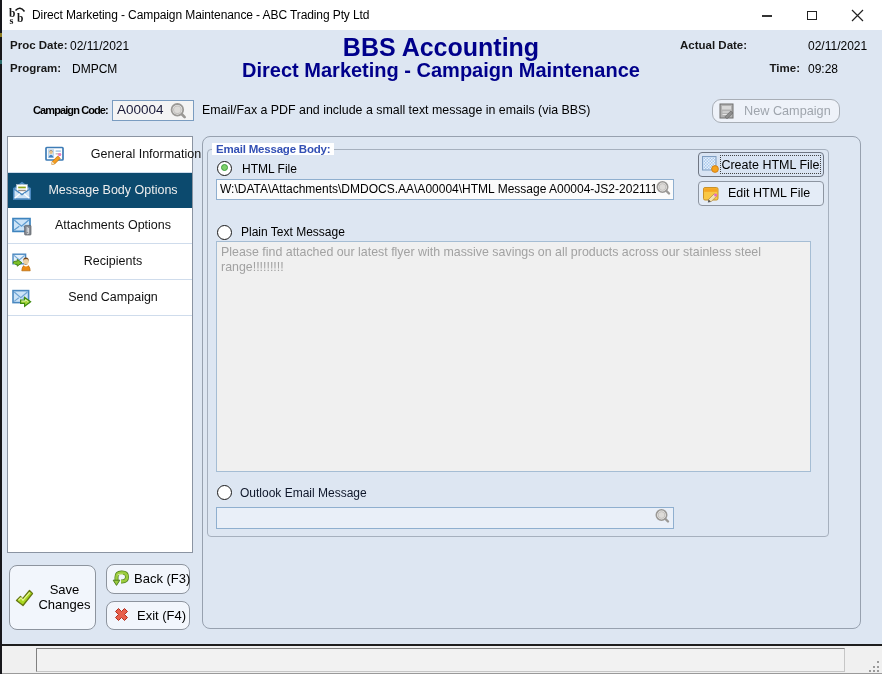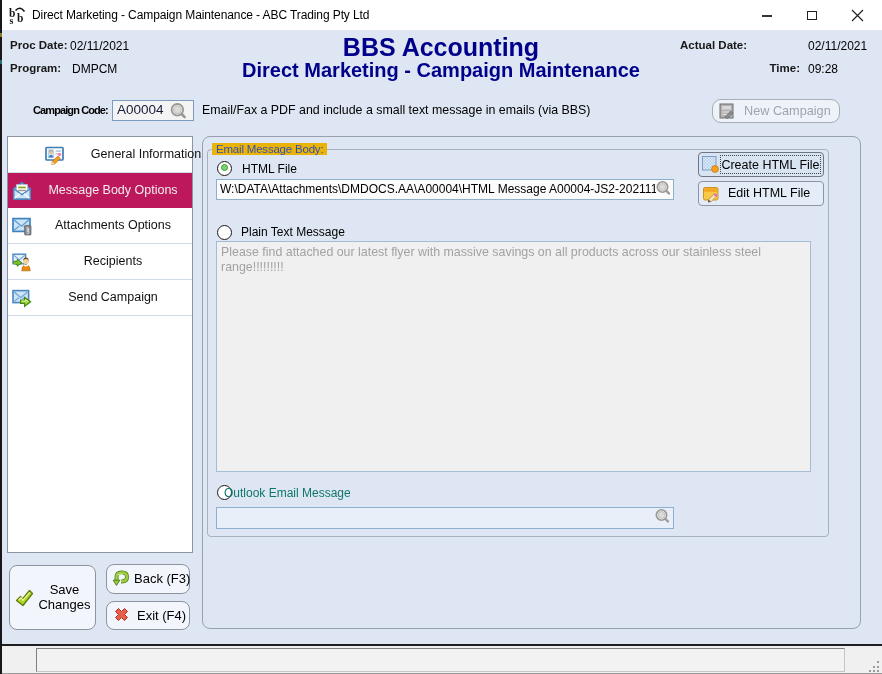--- a/index.html
+++ b/index.html
@@ -9,26 +9,26 @@
 .b { font-weight:bold;text-align:right; }
 .titlebar { left:0; top:0; width:882px; height:30px; background:#ffffff; }
 .title-text { left:32px; top:0; height:38px; line-height:31px; font-size:12px; color:#000; letter-spacing:-0.1px; }
 .navy { color:#00008b; }
 .hdr-label { font-size:11.5px; font-weight:bold; color:#181818; }
 .hdr-val { font-size:12px; color:#000; }
 .sidebar { left:7px; top:136px; width:186px; height:417px; background:#fff; border:1px solid #8b94a2; }
 .nav-item { position:absolute; left:0; width:184px; height:35px; }
 .nav-sep { position:absolute; left:0; width:184px; height:1px; background:#cfdcec; }
 .nav-text { position:absolute; left:26px; width:158px; text-align:center; font-size:12.5px; line-height:35px; color:#111; }
-.nav-sel { background:#be185d; }
+.nav-sel { background:#0c4a6e; }
 .nav-sel .nav-text { color:#eeeeee; }
 .nav-ico { position:absolute; left:4px; top:8px; width:20px; height:20px; }
 .container { left:202px; top:136px; width:659px; height:493px; border:1px solid #97a1af; border-radius:8px; }
 .groupbox { left:207px; top:149px; width:622px; height:388px; border:1px solid #a6b0be; border-radius:4px; }
-.legend { left:212px; top:143px; background:#eab308; padding:0 4px; font-size:11.5px; letter-spacing:-0.2px; color:#3350b5; }
+.legend { left:212px; top:143px; background:#ffffff; padding:0 4px; font-size:11.5px; letter-spacing:-0.2px; color:#3350b5;font-weight:bold; }
 .radio { width:15px; height:15px; border-radius:50%; background:#fff; border:1.5px solid #1a1a1a; }
 .radio-dot { position:absolute; left:2.5px; top:2.5px; width:7px; height:7px; border-radius:50%; background:#7ed06a; border:1px solid #3f9f3f; }
 .rlabel { font-size:12px; color:#000; }
 .field { background:#fbfbfb; border:1px solid #8fafcf; }
 .btn { border-radius:4px; font-size:12.5px; color:#000; }
 .bigbtn { border-radius:8px; background:#f2f6fc; border:1px solid #8d949e; font-size:13px; color:#000; }
 .statusbar { left:0; top:646px; width:882px; height:28px; background:#f0f0f0; }
 .dot { position:absolute; width:2px; height:2px; background:#9a9a9a; }
 </style>
 </head>
@@ -183,21 +183,21 @@
 <div class="abs" style="left:720px; top:155px; width:101px; height:19px; border:1px dotted #444; font-size:12.5px; text-align:center; line-height:18px;">Create HTML File</div>
 <div class="abs btn" style="left:698px; top:181px; width:126px; height:25px; background:#e4ecf7; border:1px solid #8d95a1;"></div>
 <div class="abs" style="left:728px; top:181px; width:96px; text-align:left; font-size:12.5px; line-height:25px;">Edit HTML File</div>
 
 <div class="abs radio" style="left:217px; top:225px;"></div>
 <div class="abs rlabel" style="left:241px; top:225px;">Plain Text Message</div>
 <div class="abs" style="left:216px; top:241px; width:595px; height:231px; background:#f0f0f0; border:1px solid #a5bdd4;"></div>
 <div class="abs" style="left:221px; top:245px; width:560px; font-size:12.4px; line-height:15px; color:#a2a2a2;">Please find attached our latest flyer with massive savings on all products across our stainless steel range!!!!!!!!!</div>
 
 <div class="abs radio" style="left:217px; top:485px;"></div>
-<div class="abs" style="left:224px; top:486px; font-size:12px; color:#0f766e;">Outlook Email Message</div>
+<div class="abs" style="left:240px; top:486px; font-size:12px; color:#0f172a;">Outlook Email Message</div>
 <div class="abs" style="left:216px; top:507px; width:458px; height:22px; background:#e9eff8; border:1px solid #8fafcf;"></div>
 <svg class="abs" style="left:654px;top:508px;" width="17" height="17" viewBox="0 0 17 17">
     <circle cx="7.5" cy="7" r="5.2" fill="#f0efee" stroke="#9a9895" stroke-width="1.6"></circle>
     <circle cx="7.5" cy="7" r="3.4" fill="#dddbd8" stroke="#c2c0bd" stroke-width="1"></circle>
     <path d="M11.5 11 L14 13.5" stroke="#9a9895" stroke-width="2.4" stroke-linecap="round"></path>
   </svg>
 
 <svg class="abs" style="left:14px;top:588px;z-index:5;" width="20" height="20" viewBox="0 0 20 20">
     <path d="M2.5 12.5 L6.5 8.5 L8.5 11 L15.5 2.5 L18.5 5.5 L9 17.5 Z" fill="#a8d820" stroke="#667812" stroke-width="1.3" stroke-linejoin="round"></path>
     <path d="M4.5 12.2 L7 9.8 L9 12.2 L15.8 4.4" fill="none" stroke="#e4f690" stroke-width="1.3"></path>

